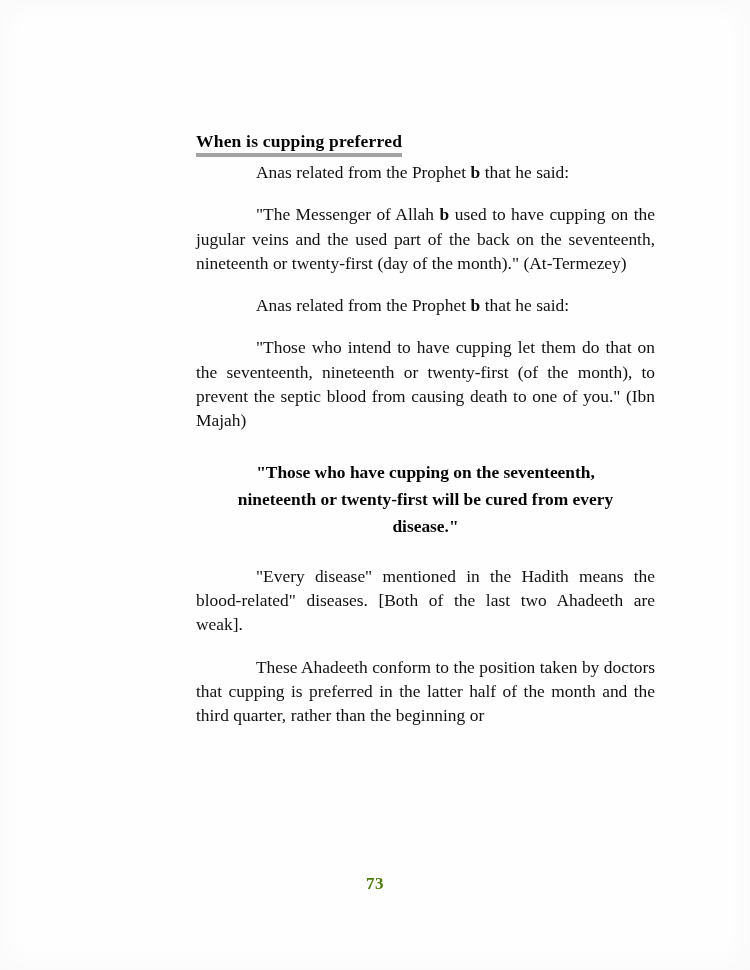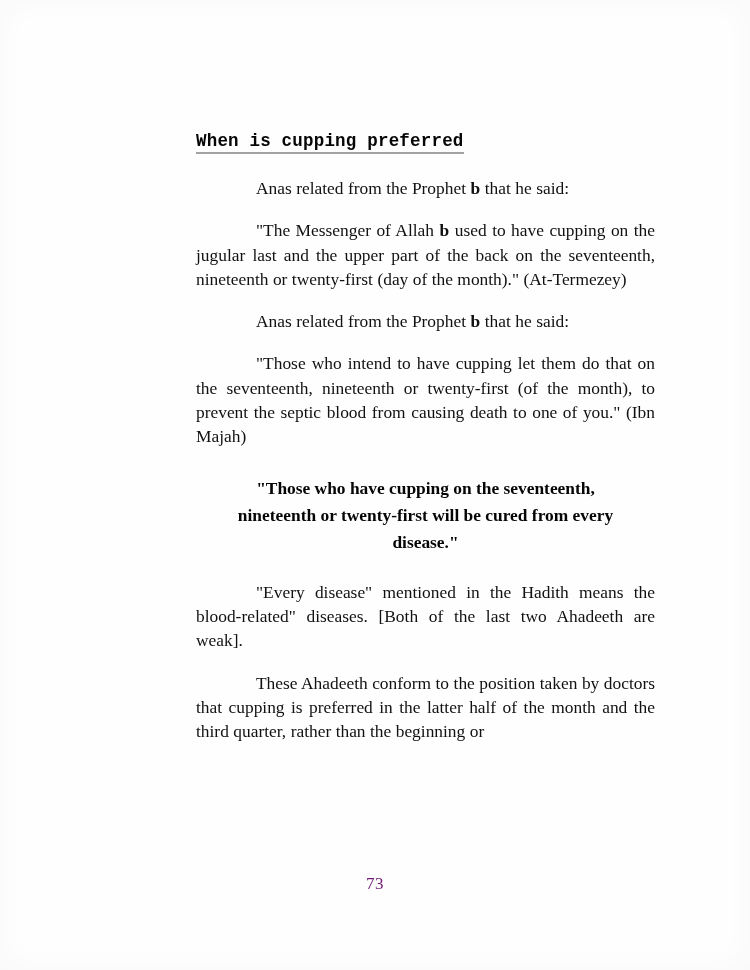--- a/index.html
+++ b/index.html
@@ -75,32 +75,31 @@
 
   
   .section-heading {
     position: absolute;
     left: 196px;
     top: 131px;
     font-size: 17.5px;
     font-weight: bold;
     letter-spacing: 0.2px;
     color: #060606;
-    border-bottom: 2px solid #a3a3a3;
+    border-bottom: 4px solid #a3a3a3;
     padding-bottom: 1px;
     display: inline-block;
     white-space: nowrap;
-    font-family: Liberation Mono, monospace;
   }
 
   
   .body-col {
     position: absolute;
     left: 196px;
-    top: 176px;
+    top: 160px;
     width: 459px;
   }
   p.para {
     margin: 0 0 18px 0;
     font-size: 17.4px;
     line-height: 24.3px;
     text-align: justify;
     text-indent: 60px;
     color: #111111;
     word-spacing: 0.1px;
@@ -127,38 +126,38 @@
   .pullquote span { display: block; }
 
   
   .folio {
     position: absolute;
     left: 0;
     right: 0;
     top: 874px;
     text-align: center;
     font-size: 17px;
-    font-weight: normal;
-    color: #701a75;
+    font-weight: bold;
+    color: #4d7c0f;
     letter-spacing: 0.4px;
   }
 </style>
 </head>
 <body>
 
 <div class="page">
 
 
   <div class="section-heading">When is cupping preferred</div>
 
   <div class="body-col">
 
     <p class="para"><span>Anas related from the Prophet </span><span class="salutation">b</span><span> that he said:</span></p>
 
-    <p class="para"><span>"The Messenger of Allah </span><span class="salutation">b</span><span> used to have cupping on the jugular last and the upper part of the back on the seventeenth, nineteenth or twenty-first (day of the month)." (At-Termezey)</span></p>
+    <p class="para"><span>"The Messenger of Allah </span><span class="salutation">b</span><span> used to have cupping on the jugular veins and the used part of the back on the seventeenth, nineteenth or twenty-first (day of the month)." (At-Termezey)</span></p>
 
     <p class="para"><span>Anas related from the Prophet </span><span class="salutation">b</span><span> that he said:</span></p>
 
     <p class="para"><span>"Those who intend to have cupping let them do that on the seventeenth, nineteenth or twenty-first (of the month), to prevent the septic blood from causing death to one of you." (Ibn Majah)</span></p>
 
 
     <div class="pullquote">
       <span>"Those who have cupping on the seventeenth,</span>
       <span>nineteenth or twenty-first will be cured from every</span>
       <span>disease."</span>

